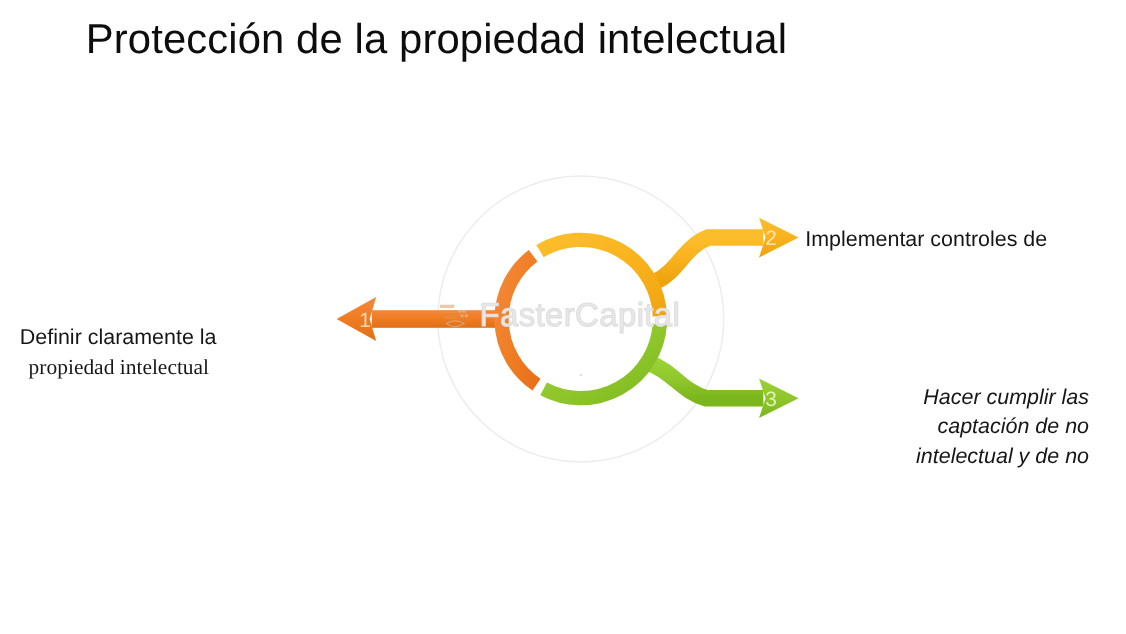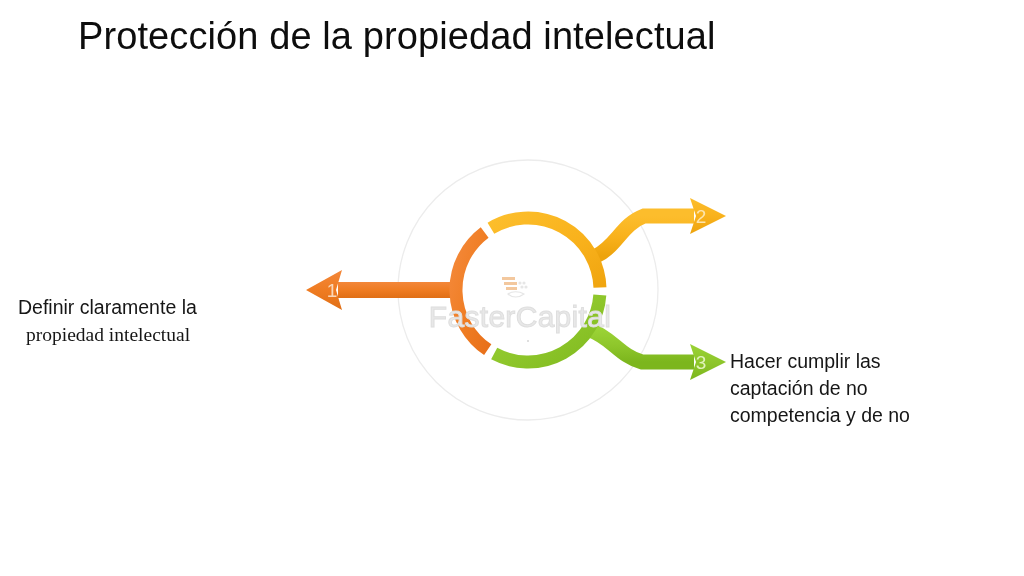--- a/index.html
+++ b/index.html
@@ -49,23 +49,22 @@
   }
 
   
   #watermark {
     position: absolute;
     left: 400px;
     top: 272px;
     width: 240px;
     height: 42px;
     display: flex;
-    align-items: center;
+    align-items: flex-start;
     pointer-events: none;
-    flex-direction: column;
   }
   #watermark .wm-mark {
     flex: 0 0 auto;
     width: 34px;
     height: 30px;
     margin-right: 2px;
     opacity: 0.5;
   }
   #watermark .wm-text {
     font-size: 30px;
@@ -95,24 +94,25 @@
 
   #callout-2 {
     left: 732px;
     top: 205px;
     width: 288px;
     text-align: left;
   }
   #callout-2 .line-2 { padding-left: 14px; }
 
   #callout-3 {
-    left: 730px;
+    left: 710px;
     top: 348px;
     width: 280px;
-    text-align: left;
+    text-align: right;
+    font-style: italic;
   }
 </style>
 </head>
 <body>
 
 <div id="slide">
 
   <div id="page-title">Protección de la propiedad intelectual</div>
 
   <div id="diagram">
@@ -206,22 +206,23 @@
       </svg>
       <span class="wm-text">FasterCapital</span>
     </div>
 
     <div class="callout" id="callout-1">
       <div class="line-1">Definir claramente la</div>
       <div class="line-2">propiedad intelectual</div>
     </div>
 
     <div class="callout" id="callout-2">
+      <div class="line-1">Implementar controles de</div>
     </div>
 
     <div class="callout" id="callout-3">
       <div>Hacer cumplir las</div>
       <div>captación de no</div>
-      <div>competencia y de no</div>
+      <div>intelectual y de no</div>
     </div>
 
   </div>
 </div>
 
 </body></html>

